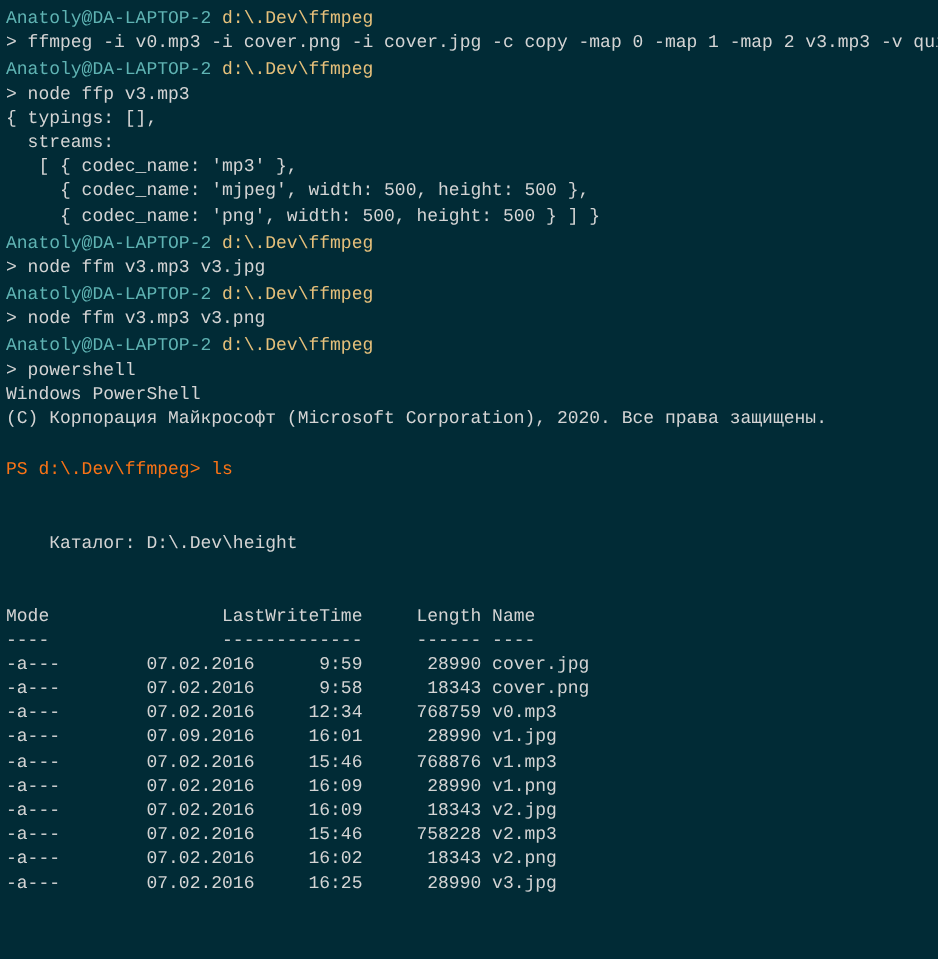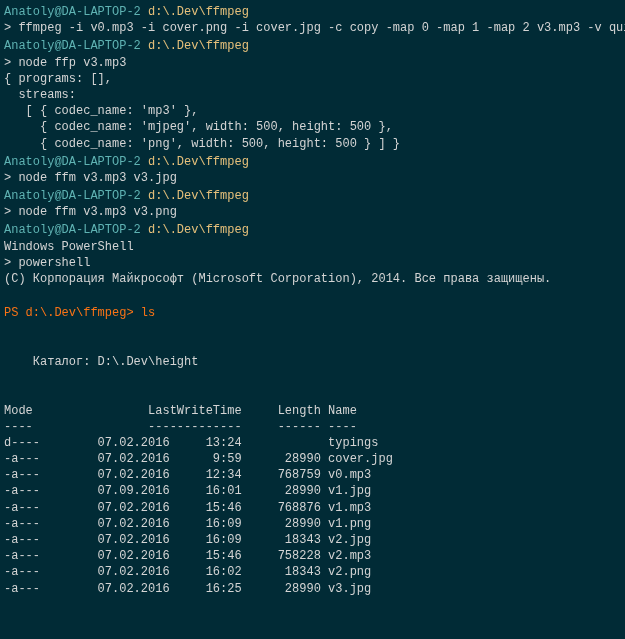--- a/index.html
+++ b/index.html
@@ -27,56 +27,56 @@
 <body>
 
 <div class="block">
   <div class="row"><span class="prompt-user">Anatoly@DA-LAPTOP-2</span> <span class="prompt-path">d:\.Dev\ffmpeg</span></div>
   <div class="row cmd-line">&gt; ffmpeg -i v0.mp3 -i cover.png -i cover.jpg -c copy -map 0 -map 1 -map 2 v3.mp3 -v quiet</div>
 </div>
 
 <div class="block">
   <div class="row"><span class="prompt-user">Anatoly@DA-LAPTOP-2</span> <span class="prompt-path">d:\.Dev\ffmpeg</span></div>
   <div class="row cmd-line">&gt; node ffp v3.mp3</div>
-  <div class="row output">{ programs: [],</div>
+  <div class="row output">{ typings: [],</div>
   <div class="row output">  streams:</div>
   <div class="row output">   [ { codec_name: 'mp3' },</div>
   <div class="row output">     { codec_name: 'mjpeg', width: 500, height: 500 },</div>
   <div class="row output">     { codec_name: 'png', width: 500, height: 500 } ] }</div>
 </div>
 
 <div class="block">
   <div class="row"><span class="prompt-user">Anatoly@DA-LAPTOP-2</span> <span class="prompt-path">d:\.Dev\ffmpeg</span></div>
   <div class="row cmd-line">&gt; node ffm v3.mp3 v3.jpg</div>
 </div>
 
 <div class="block">
   <div class="row"><span class="prompt-user">Anatoly@DA-LAPTOP-2</span> <span class="prompt-path">d:\.Dev\ffmpeg</span></div>
   <div class="row cmd-line">&gt; node ffm v3.mp3 v3.png</div>
 </div>
 
 <div class="block">
   <div class="row"><span class="prompt-user">Anatoly@DA-LAPTOP-2</span> <span class="prompt-path">d:\.Dev\ffmpeg</span></div>
+  <div class="row cmd-line">&gt; powershell</div>
   <div class="row output">Windows PowerShell</div>
-  <div class="row cmd-line">&gt; powershell</div>
-  <div class="row output">(C) Корпорация Майкрософт (Microsoft Corporation), 2014. Все права защищены.</div>
+  <div class="row output">(C) Корпорация Майкрософт (Microsoft Corporation), 2020. Все права защищены.</div>
 </div>
 
 <div class="row"> </div>
 <div class="row ps-prompt">PS d:\.Dev\ffmpeg&gt; ls</div>
 <div class="row"> </div>
 <div class="row"> </div>
 <div class="row output">    Каталог: D:\.Dev\height</div>
 <div class="row"> </div>
 <div class="row"> </div>
 <div class="row output">Mode                LastWriteTime     Length Name</div>
 <div class="row output">----                -------------     ------ ----</div>
 <div id="ps-rows">
-    <div class="row output">d----        07.02.2016     13:24            typings</div>
     <div class="row output">-a---        07.02.2016      9:59      28990 cover.jpg</div>
+    <div class="row output">-a---        07.02.2016      9:58      18343 cover.png</div>
     <div class="row output">-a---        07.02.2016     12:34     768759 v0.mp3</div>
     <div class="row output">-a---        07.09.2016     16:01      28990 v1.jpg</div>
     <div class="row output">-a---        07.02.2016     15:46     768876 v1.mp3</div>
     <div class="row output">-a---        07.02.2016     16:09      28990 v1.png</div>
     <div class="row output">-a---        07.02.2016     16:09      18343 v2.jpg</div>
     <div class="row output">-a---        07.02.2016     15:46     758228 v2.mp3</div>
     <div class="row output">-a---        07.02.2016     16:02      18343 v2.png</div>
     <div class="row output">-a---        07.02.2016     16:25      28990 v3.jpg</div>
   </div>
 

